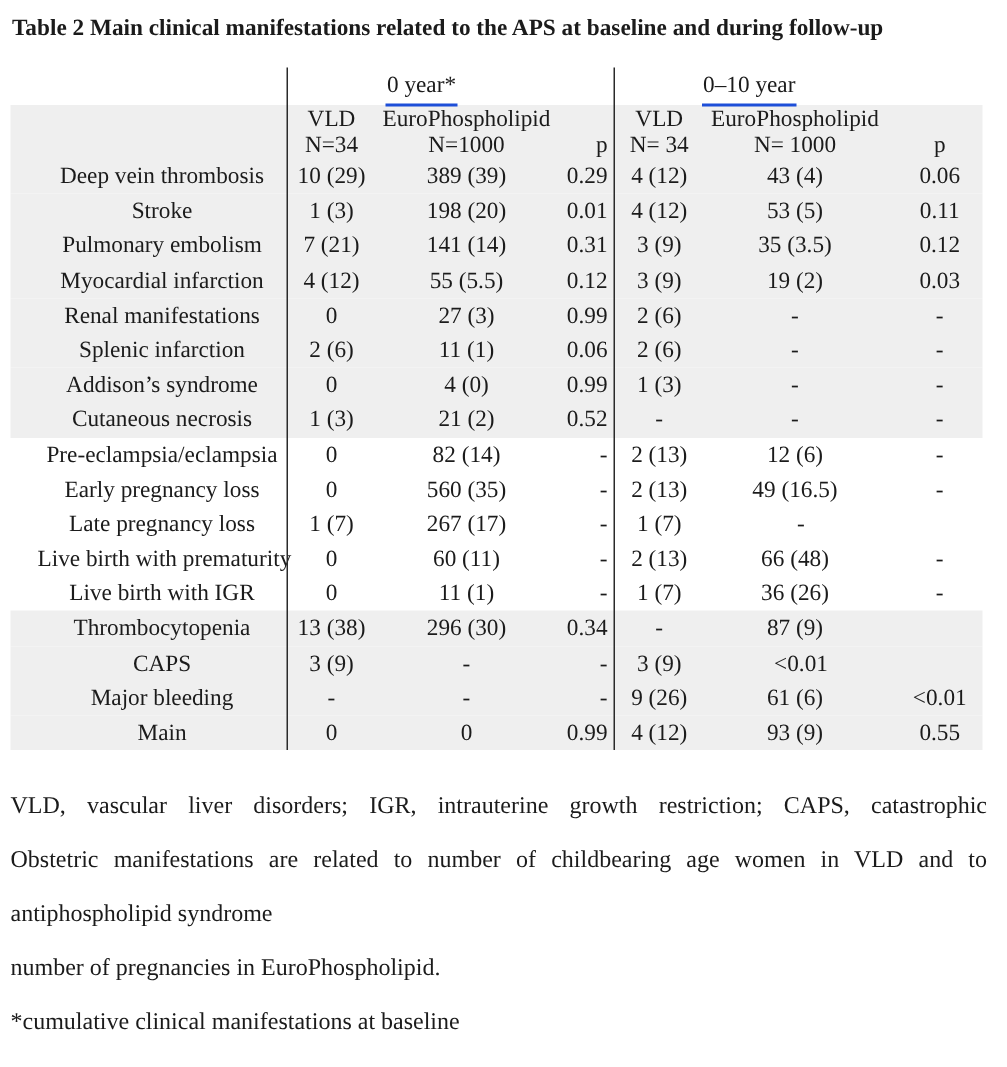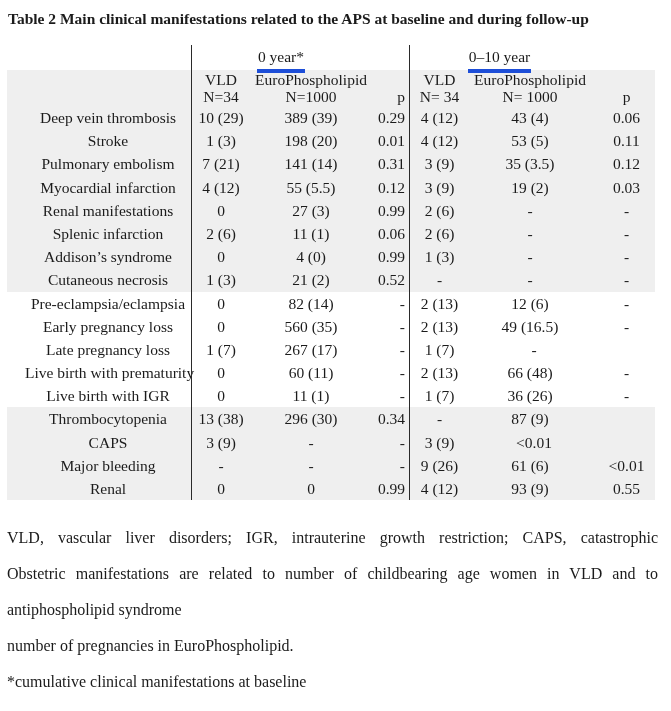--- a/index.html
+++ b/index.html
@@ -20,21 +20,21 @@
 
   .trow {
     display: grid;
     grid-template-columns: 184px 60px 120px 38px 61px 120px 65px;
   }
   .gray  { background: #efefef; }
   .white { background: #ffffff; }
 
   .ghead { height: 25px; }
   .ghead .cell { text-align: center; line-height: 23px; font-size: 15.5px; }
-  .u { display: inline-block; border-bottom: 4px solid #1d4ed8; padding: 0 1px 1px 1px; }
+  .u { display: inline-block; border-bottom: 2px solid #1d4ed8; padding: 0 1px 1px 1px; }
 
   .subhead { height: 36px; }
   .subhead .cell {
     font-size: 15.5px; line-height: 17px; text-align: center;
     padding-top: 1px; white-space: nowrap;
   }
   .subhead .pcell { display: flex; align-items: flex-end; padding-bottom: 1px; }
   .subhead .pcell.pright { justify-content: flex-end; padding-right: 4px; }
   .subhead .pcell.pcenter { justify-content: center; padding-left: 8px; }
 
@@ -241,21 +241,21 @@
         <div class="trow drow gray">
     <div class="cell label">Major bleeding</div>
     <div class="cell num">-</div>
     <div class="cell num">-</div>
     <div class="cell g1p">-</div>
     <div class="cell num">9 (26)</div>
     <div class="cell num">61 (6)</div>
     <div class="cell g2p">&lt;0.01</div>
   </div>
         <div class="trow drow gray">
-    <div class="cell label">Renal</div>
+    <div class="cell label">Main</div>
     <div class="cell num">0</div>
     <div class="cell num">0</div>
     <div class="cell g1p">0.99</div>
     <div class="cell num">4 (12)</div>
     <div class="cell num">93 (9)</div>
     <div class="cell g2p">0.55</div>
   </div>
       </div>
 
     <div class="vline v1"></div>

